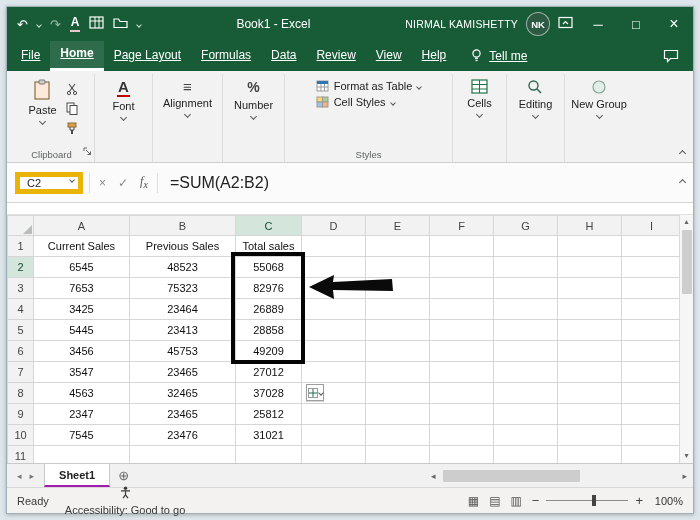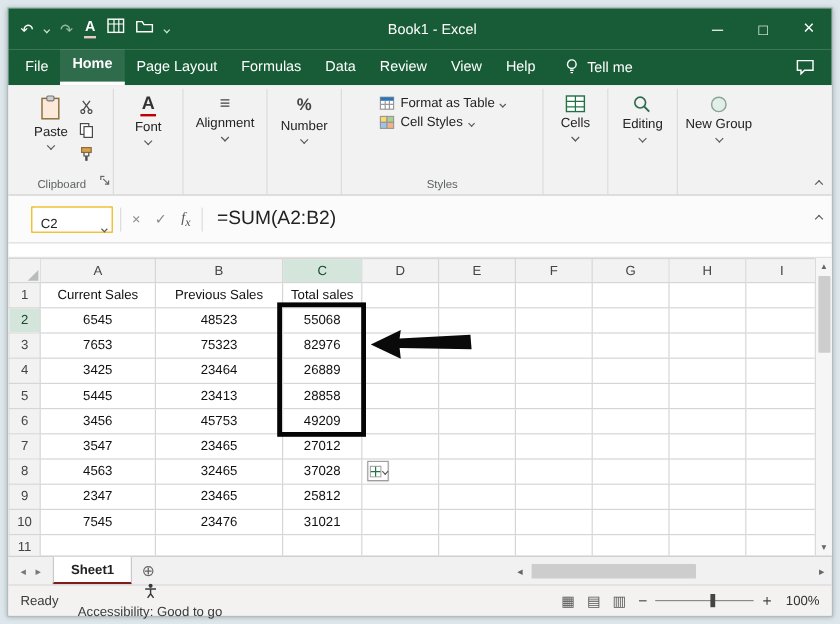--- a/index.html
+++ b/index.html
@@ -17,21 +17,21 @@
   .tspacer { flex:1; }
   .win-title { font-size:12px; white-space:nowrap; }
   .userblock { display:flex; align-items:center; gap:8px; margin-right:6px; }
   .username { font-size:10.5px; letter-spacing:.2px; }
   .avatar { width:24px; height:24px; border-radius:50%; background:#2c5a43; border:1.5px solid rgba(255,255,255,.55);
             display:flex; align-items:center; justify-content:center; font-size:9.5px; font-weight:bold; }
   .winctl { display:flex; height:34px; }
   .winctl .wbtn { width:38px; display:flex; align-items:center; justify-content:center; font-size:13px; }
 
   
-  .tabrow { height:30px; background:#185c37; display:flex; align-items:stretch; color:#fff; flex:0 0 auto; padding-left:4px; }
+  .tabrow { height:30px; background:#185c37; display:flex; align-items:stretch; color:#fff; flex:0 0 auto; padding-left:4px;text-decoration:underline; }
   #ribbon-tabs { display:flex; align-items:stretch; }
   .rtab { padding:0 10px; font-size:12px; line-height:28px; cursor:default; white-space:nowrap; }
   .rtab.active { background:rgba(255,255,255,.10); border-bottom:3px solid #fff; font-weight:bold; line-height:25px; }
   .tellme { display:flex; align-items:center; gap:6px; font-size:12px; margin-left:14px; white-space:nowrap; }
   .tabspacer { flex:1; }
   .comment-wrap { display:flex; align-items:center; padding-right:14px; }
 
   
   .ribbon { height:92px; background:#f1f2f1; border-bottom:1px solid #d0d0d0; display:flex; position:relative; padding:3px 2px 0 2px; flex:0 0 auto; }
   .rgroup { position:relative; border-right:1px solid #dcdcdc; display:flex; flex-direction:column; align-items:center; padding:2px 4px 14px 4px; }
@@ -47,21 +47,21 @@
   .minibtn { width:18px; height:17px; display:flex; align-items:center; justify-content:center; }
   .styles-rows { display:flex; flex-direction:column; justify-content:flex-start; gap:2px; padding-top:3px; }
   .stylerow { display:flex; align-items:center; gap:5px; font-size:11px; color:#222; padding:1px 3px; white-space:nowrap; }
   .font-a { font-size:15px; font-weight:bold; color:#333; border-bottom:2px solid #c00000; line-height:1.05; padding:0 1px; }
   .align-ic { font-size:15px; color:#444; line-height:1; }
   .num-ic { font-size:14px; font-weight:bold; color:#444; line-height:1.2; }
   .collapse-btn { position:absolute; right:8px; bottom:6px; }
 
   
   .fbar { height:40px; background:#fbfbfb; border-bottom:1px solid #d5d5d5; display:flex; align-items:center; padding:0 8px; gap:6px; flex:0 0 auto; }
-  .namebox { width:68px; height:22px; background:#fff; border:1px solid #eab308; display:flex; align-items:flex-end; font-size:11px; padding:0 4px 0 7px; color:#222;margin-left:11px; }
+  .namebox { width:68px; height:22px; background:#fff; border:5px solid #eab308; display:flex; align-items:flex-start; font-size:11px; padding:0 4px 0 7px; color:#222; }
   .namebox .nb-text { flex:1; }
   .fdivider { width:1px; height:20px; background:#ddd; }
   .fb-ic { color:#8a8a8a; font-size:12px; padding:0 3px; }
   .fx { font-size:12px; color:#555; font-style:italic; padding:0 3px; font-family:"Liberation Serif", serif; }
   .formula-text { font-size:16px; color:#222; flex:1; padding-left:6px; }
   .fgap { height:12px; background:#ffffff; border-bottom:1px solid #e2e2e2; flex:0 0 auto; }
 
   
   .grid-wrap { flex:1; display:flex; overflow:hidden; background:#fff; }
   .grid-clip { flex:1; position:relative; overflow:hidden; }
@@ -83,21 +83,21 @@
   .autofill { position:absolute; left:299px; top:169px; width:18px; height:17px; background:#fff; border:1px solid #9d9d9d;
               display:flex; align-items:center; justify-content:center; gap:1px; pointer-events:auto; box-shadow:0 1px 1px rgba(0,0,0,.15); }
   .vscroll { flex:0 0 14px; background:#f6f6f6; border-left:1px solid #dadada; display:flex; flex-direction:column; align-items:center; }
   .vscroll .sarrow { font-size:8px; color:#666; height:14px; line-height:14px; }
   .vscroll .vthumb { width:10px; height:64px; background:#cdcdcd; border-radius:1px; margin-top:1px; }
   .vscroll .vspace { flex:1; }
 
   
   .sheetbar { height:24px; background:#f1f1f1; border-top:1px solid #c9c9c9; display:flex; align-items:stretch; font-size:11px; flex:0 0 auto; }
   .snav { display:flex; align-items:center; gap:8px; padding:0 10px; color:#777; font-size:9px; }
-  .sheettab { background:#fff; border-left:1px solid #c9c9c9; border-right:1px solid #c9c9c9; border-bottom:2px solid #7f1d1d;
+  .sheettab { background:#fff; border-left:1px solid #c9c9c9; border-right:1px solid #c9c9c9; border-bottom:2px solid #a21caf;
               display:flex; align-items:center; padding:0 14px; font-weight:bold; color:#222; }
   .addsheet { display:flex; align-items:center; padding:0 8px; color:#666; font-size:13px; }
   .sspacer { flex:1; }
   .hscroll { display:flex; align-items:center; width:268px; padding:0 3px; gap:2px; }
   .hscroll .sarrow { font-size:9px; color:#666; padding:0 3px; }
   .htrack { flex:1; height:12px; background:#f1f1f1; position:relative; }
   .hthumb { position:absolute; left:2px; top:0; height:12px; width:58%; background:#cdcdcd; border-radius:1px; }
 
   
   .statusbar { height:26px; background:#f3f2f1; border-top:1px solid #d8d8d8; display:flex; align-items:center; padding:0 10px; font-size:11px; color:#3a3a3a; flex:0 0 auto; }
@@ -134,20 +134,30 @@
       <span>
         <svg width="15" height="12" viewBox="0 0 15 12">
             <path d="M1 3 L1 10.5 L14 10.5 L14 4.5 L7 4.5 L5.5 2 L1 2 Z" fill="none" stroke="#fff" stroke-width="1.2"></path>
           </svg>
       </span>
       <span class="chev sm" style="border-color:#cfe3d8"></span>
     </div>
     <div class="tspacer"></div>
     <div class="win-title">Book1 - Excel</div>
     <div class="tspacer"></div>
+    <div class="userblock">
+      <span class="username">NIRMAL KAMISHETTY</span>
+      <span class="avatar">NK</span>
+      <span>
+        <svg width="15" height="13" viewBox="0 0 15 13">
+            <rect x="1" y="1.5" width="13" height="10" fill="none" stroke="#fff" stroke-width="1.2"></rect>
+            <path d="M5 8 L7.5 5.5 L10 8" fill="none" stroke="#fff" stroke-width="1.2"></path>
+          </svg>
+      </span>
+    </div>
     <div class="winctl">
       <span class="wbtn">─</span>
       <span class="wbtn">□</span>
       <span class="wbtn" style="font-size:16px">×</span>
     </div>
   </div>
 
   <div class="tabrow">
     <div id="ribbon-tabs">
         <span class="rtab">File</span>

